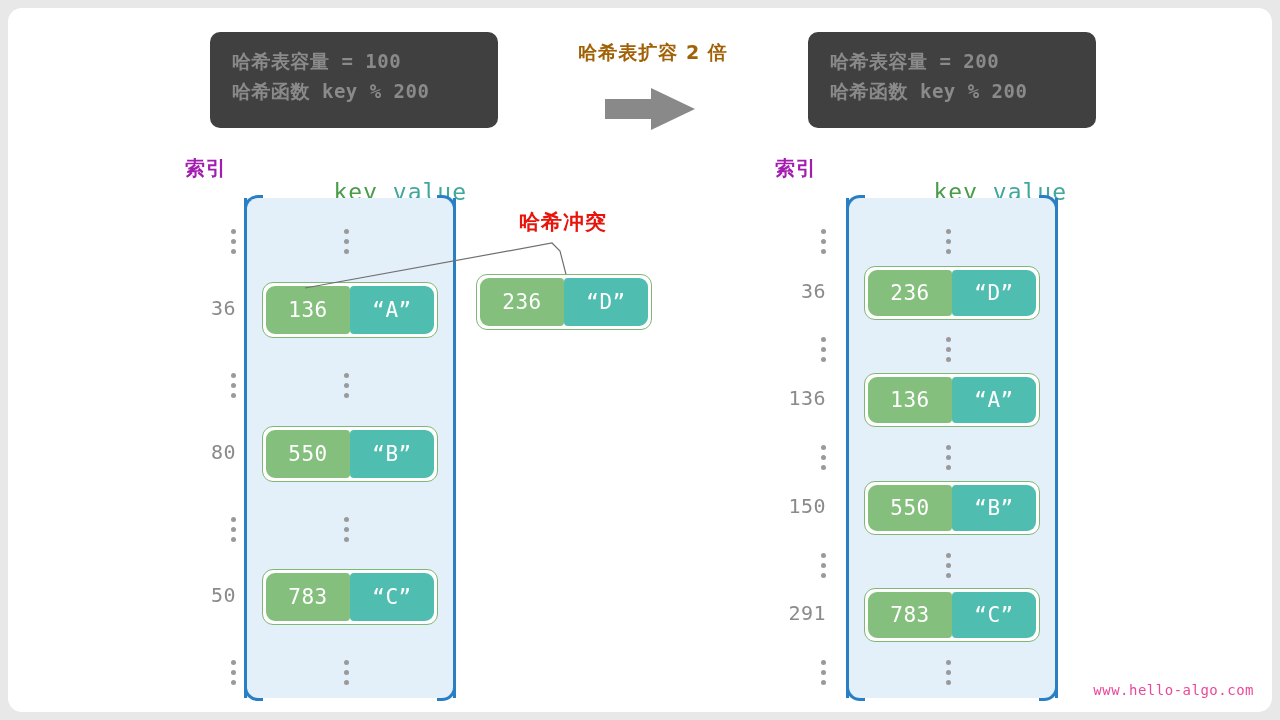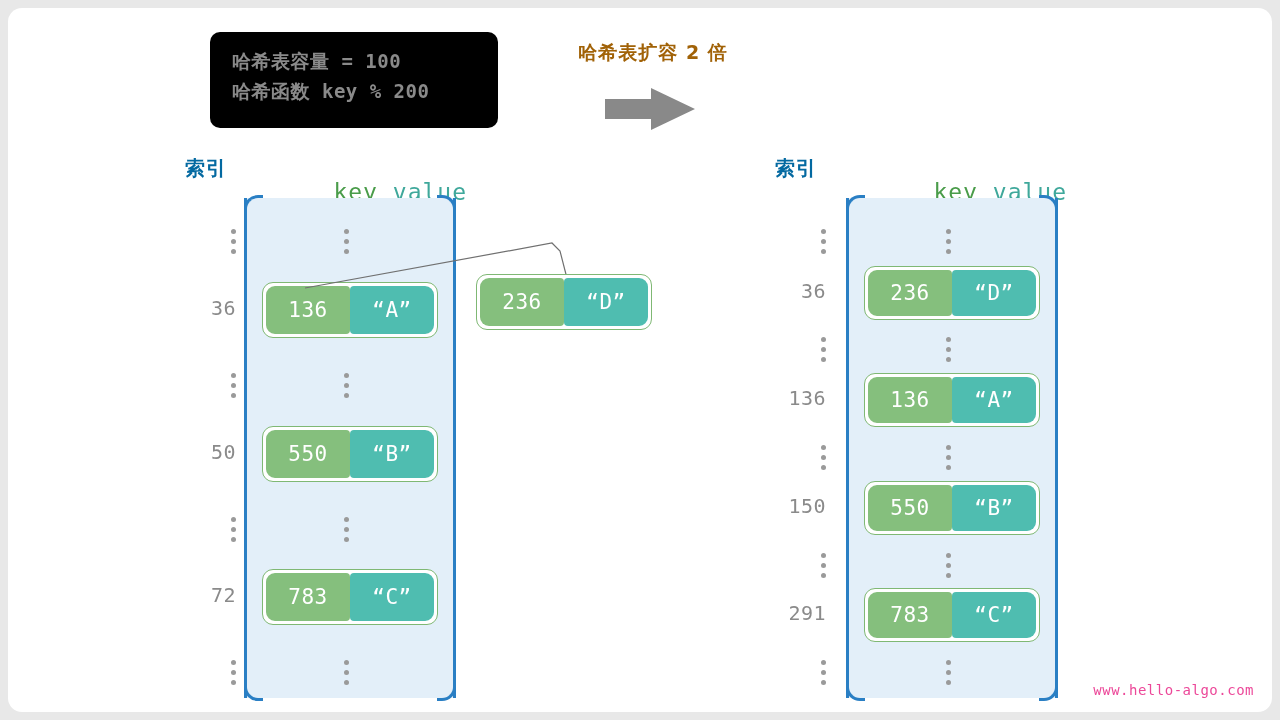--- a/index.html
+++ b/index.html
@@ -12,21 +12,21 @@
   #canvas{
     position:absolute;left:8px;top:8px;
     width:1264px;height:704px;
     background:#ffffff;
     border-radius:14px;
     overflow:hidden;
   }
   
   .infobox{
     position:absolute;
-    background:#000000;
+    background:#404040;
     border-radius:10px;
     padding:14px 22px;
     box-sizing:border-box;
     color:#8a8a8a;
   }
   .infoline{
     font-size:19px;
     line-height:30px;
     white-space:pre;
     font-family:"DejaVu Sans Mono","Liberation Mono",monospace;
@@ -44,21 +44,21 @@
     letter-spacing:1px;
     white-space:pre;
   }
   #arrow{
     position:absolute;left:597px;top:78px;width:92px;height:46px;
   }
 
   
   .cap-index{
     position:absolute;
-    font-size:20px;color:#0369a1;font-weight:bold;
+    font-size:20px;color:#a21caf;font-weight:bold;
     letter-spacing:1px;
   }
   .cap-kv{
     position:absolute;
     font-size:23px;
     font-family:"DejaVu Sans Mono","Liberation Mono",monospace;
     letter-spacing:1px;
     white-space:pre;
   }
   .cap-key{color:#4a9c4a;}
@@ -139,20 +139,24 @@
   <div class="infobox" id="info-left">
     <div class="infoline">哈希表容量 = 100</div>
     <div class="infoline">哈希函数 key % 200</div>
   </div>
 
   <div id="center-title">哈希表扩容 2 倍</div>
   <svg id="arrow" viewBox="0 0 92 46">
     <polygon points="0,13 46,13 46,2 90,23 46,44 46,33 0,33" fill="#898989"></polygon>
   </svg>
 
+  <div class="infobox" id="info-right">
+    <div class="infoline">哈希表容量 = 200</div>
+    <div class="infoline">哈希函数 key % 200</div>
+  </div>
 
   <div class="cap-index" style="left:168px;top:147px;width:60px;text-align:center;">索引</div>
   <div class="cap-kv" style="left:266px;top:145px;">
     <span class="cap-key">key</span><span style="color:transparent;"> </span><span class="cap-val">value</span>
   </div>
 
   <div class="cap-index" style="left:758px;top:147px;width:60px;text-align:center;">索引</div>
   <div class="cap-kv" style="left:866px;top:145px;">
     <span class="cap-key">key</span><span style="color:transparent;"> </span><span class="cap-val">value</span>
   </div>
@@ -194,38 +198,38 @@
           <i></i>
           <i></i>
           <i></i>
         </div>
       </div>
       <div class="vdots" style="position: absolute; left: 336px; top: 365px;">
         <i></i>
         <i></i>
         <i></i>
       </div>
-      <div class="idx-label" style="left: 138px; width: 90px; top: 432px;">50</div>
+      <div class="idx-label" style="left: 138px; width: 90px; top: 432px;">80</div>
       <div class="pair" style="width: 176px; height: 56px; position: absolute; left: 254px; top: 418px;">
         <div class="cell k" style="width: 84px; height: 48px;">550</div>
         <div class="cell v" style="width: 84px; height: 48px;">“B”</div>
       </div>
       <div class="idx-label" style="left: 138px; width: 90px; top: 509px; display: flex; justify-content: flex-end;">
         <div class="vdots">
           <i></i>
           <i></i>
           <i></i>
         </div>
       </div>
       <div class="vdots" style="position: absolute; left: 336px; top: 509px;">
         <i></i>
         <i></i>
         <i></i>
       </div>
-      <div class="idx-label" style="left: 138px; width: 90px; top: 575px;">72</div>
+      <div class="idx-label" style="left: 138px; width: 90px; top: 575px;">50</div>
       <div class="pair" style="width: 176px; height: 56px; position: absolute; left: 254px; top: 561px;">
         <div class="cell k" style="width: 84px; height: 48px;">783</div>
         <div class="cell v" style="width: 84px; height: 48px;">“C”</div>
       </div>
       <div class="idx-label" style="left: 138px; width: 90px; top: 652px; display: flex; justify-content: flex-end;">
         <div class="vdots">
           <i></i>
           <i></i>
           <i></i>
         </div>
@@ -315,20 +319,21 @@
       <div class="vdots" style="position: absolute; left: 938px; top: 652px;">
         <i></i>
         <i></i>
         <i></i>
       </div>
     </div>
 
   <svg id="leader-svg">
     <polyline points="297,280 544,235 552,243 562,282" fill="none" stroke="#707070" stroke-width="1.2"></polyline>
   </svg>
+  <div id="collision-label">哈希冲突</div>
   <div id="collision-pair-holder">
       <div class="pair" style="width: 176px; height: 56px; position: absolute; left: 468px; top: 266px;">
         <div class="cell k" style="width: 84px; height: 48px;">236</div>
         <div class="cell v" style="width: 84px; height: 48px;">“D”</div>
       </div>
     </div>
 
   <div id="watermark">www.hello-algo.com</div>
 </div>
 

